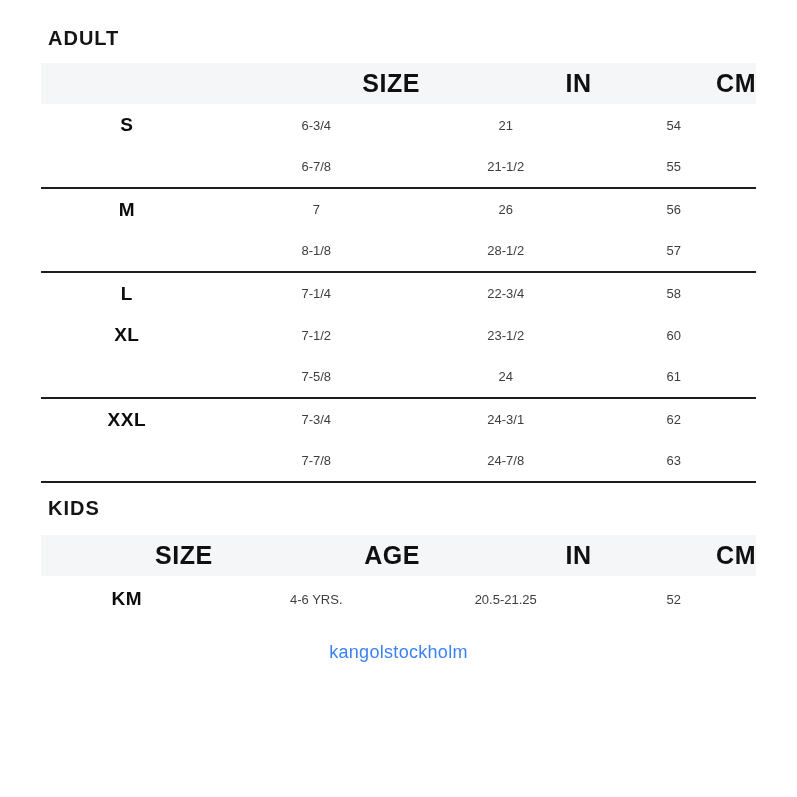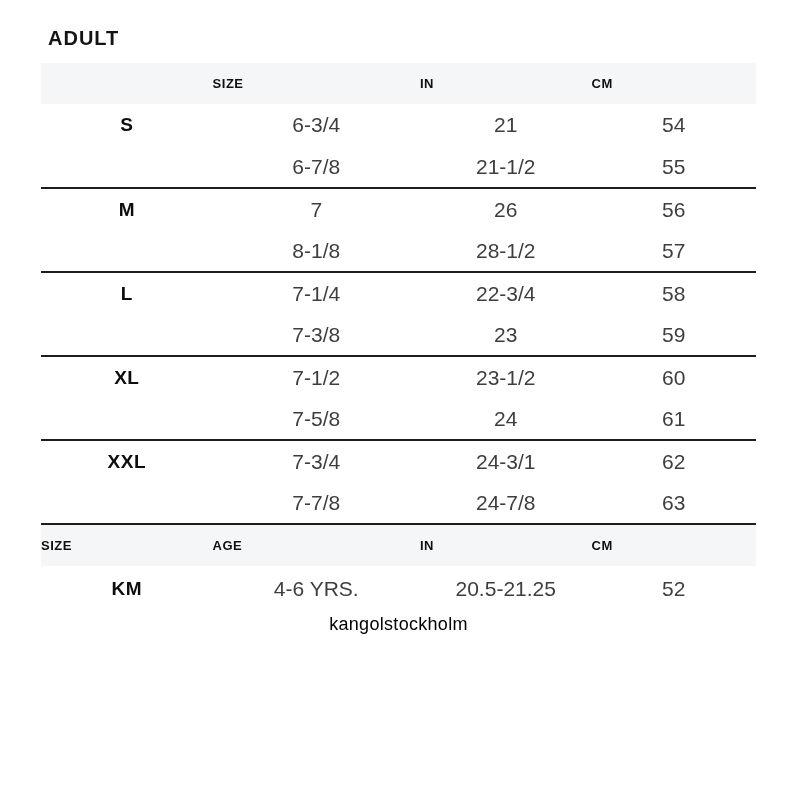--- a/index.html
+++ b/index.html
@@ -25,51 +25,51 @@
 
   table.chart {
     width: 100%;
     border-collapse: collapse;
     table-layout: fixed;
   }
   table.chart th {
     background: #f4f6f8;
     height: 41px;
     padding: 0;
-    font-size: 13px;
+    font-size: 25px;
     font-weight: bold;
     letter-spacing: 0.5px;
     color: #101010;
-    text-align: left;
+    text-align: right;
     vertical-align: middle;
   }
   table.chart td {
     height: 42px;
     padding: 0;
-    font-size: 21px;
+    font-size: 13px;
     font-weight: 400;
     color: #3e3e3e;
     text-align: center;
     vertical-align: middle;
   }
   table.chart td.row-label {
     font-size: 19px;
     font-weight: bold;
     letter-spacing: 0.5px;
     color: #0d0d0d;
   }
   table.adult tr.group-end td { border-bottom: 2.5px solid #1d1d1d; }
   table.kids td { height: 46px; }
 
   .watermark {
-    margin-top: 2px;
+    margin-top: 20px;
     text-align: center;
     font-size: 18px;
     letter-spacing: 0.3px;
-    color: #000000;
+    color: #3b82f6;
   }
 </style>
 </head>
 <body>
 
 <div class="page">
 
   <h2 class="section-title">ADULT</h2>
 
   <table class="chart adult">
@@ -111,26 +111,20 @@
         <td>8-1/8</td>
         <td>28-1/2</td>
         <td>57</td>
       </tr>
       <tr>
         <td class="row-label">L</td>
         <td>7-1/4</td>
         <td>22-3/4</td>
         <td>58</td>
       </tr>
-      <tr class="group-end">
-        <td class="row-label"></td>
-        <td>7-3/8</td>
-        <td>23</td>
-        <td>59</td>
-      </tr>
       <tr>
         <td class="row-label">XL</td>
         <td>7-1/2</td>
         <td>23-1/2</td>
         <td>60</td>
       </tr>
       <tr class="group-end">
         <td class="row-label"></td>
         <td>7-5/8</td>
         <td>24</td>
@@ -144,20 +138,21 @@
       </tr>
       <tr class="group-end">
         <td class="row-label"></td>
         <td>7-7/8</td>
         <td>24-7/8</td>
         <td>63</td>
       </tr>
     </tbody>
   </table>
 
+  <h2 class="section-title kids-title">KIDS</h2>
 
   <table class="chart kids">
     <colgroup>
       <col style="width:24%">
         <col style="width:29%">
         <col style="width:24%">
         <col style="width:23%">
     </colgroup>
     <thead>
       <tr>

